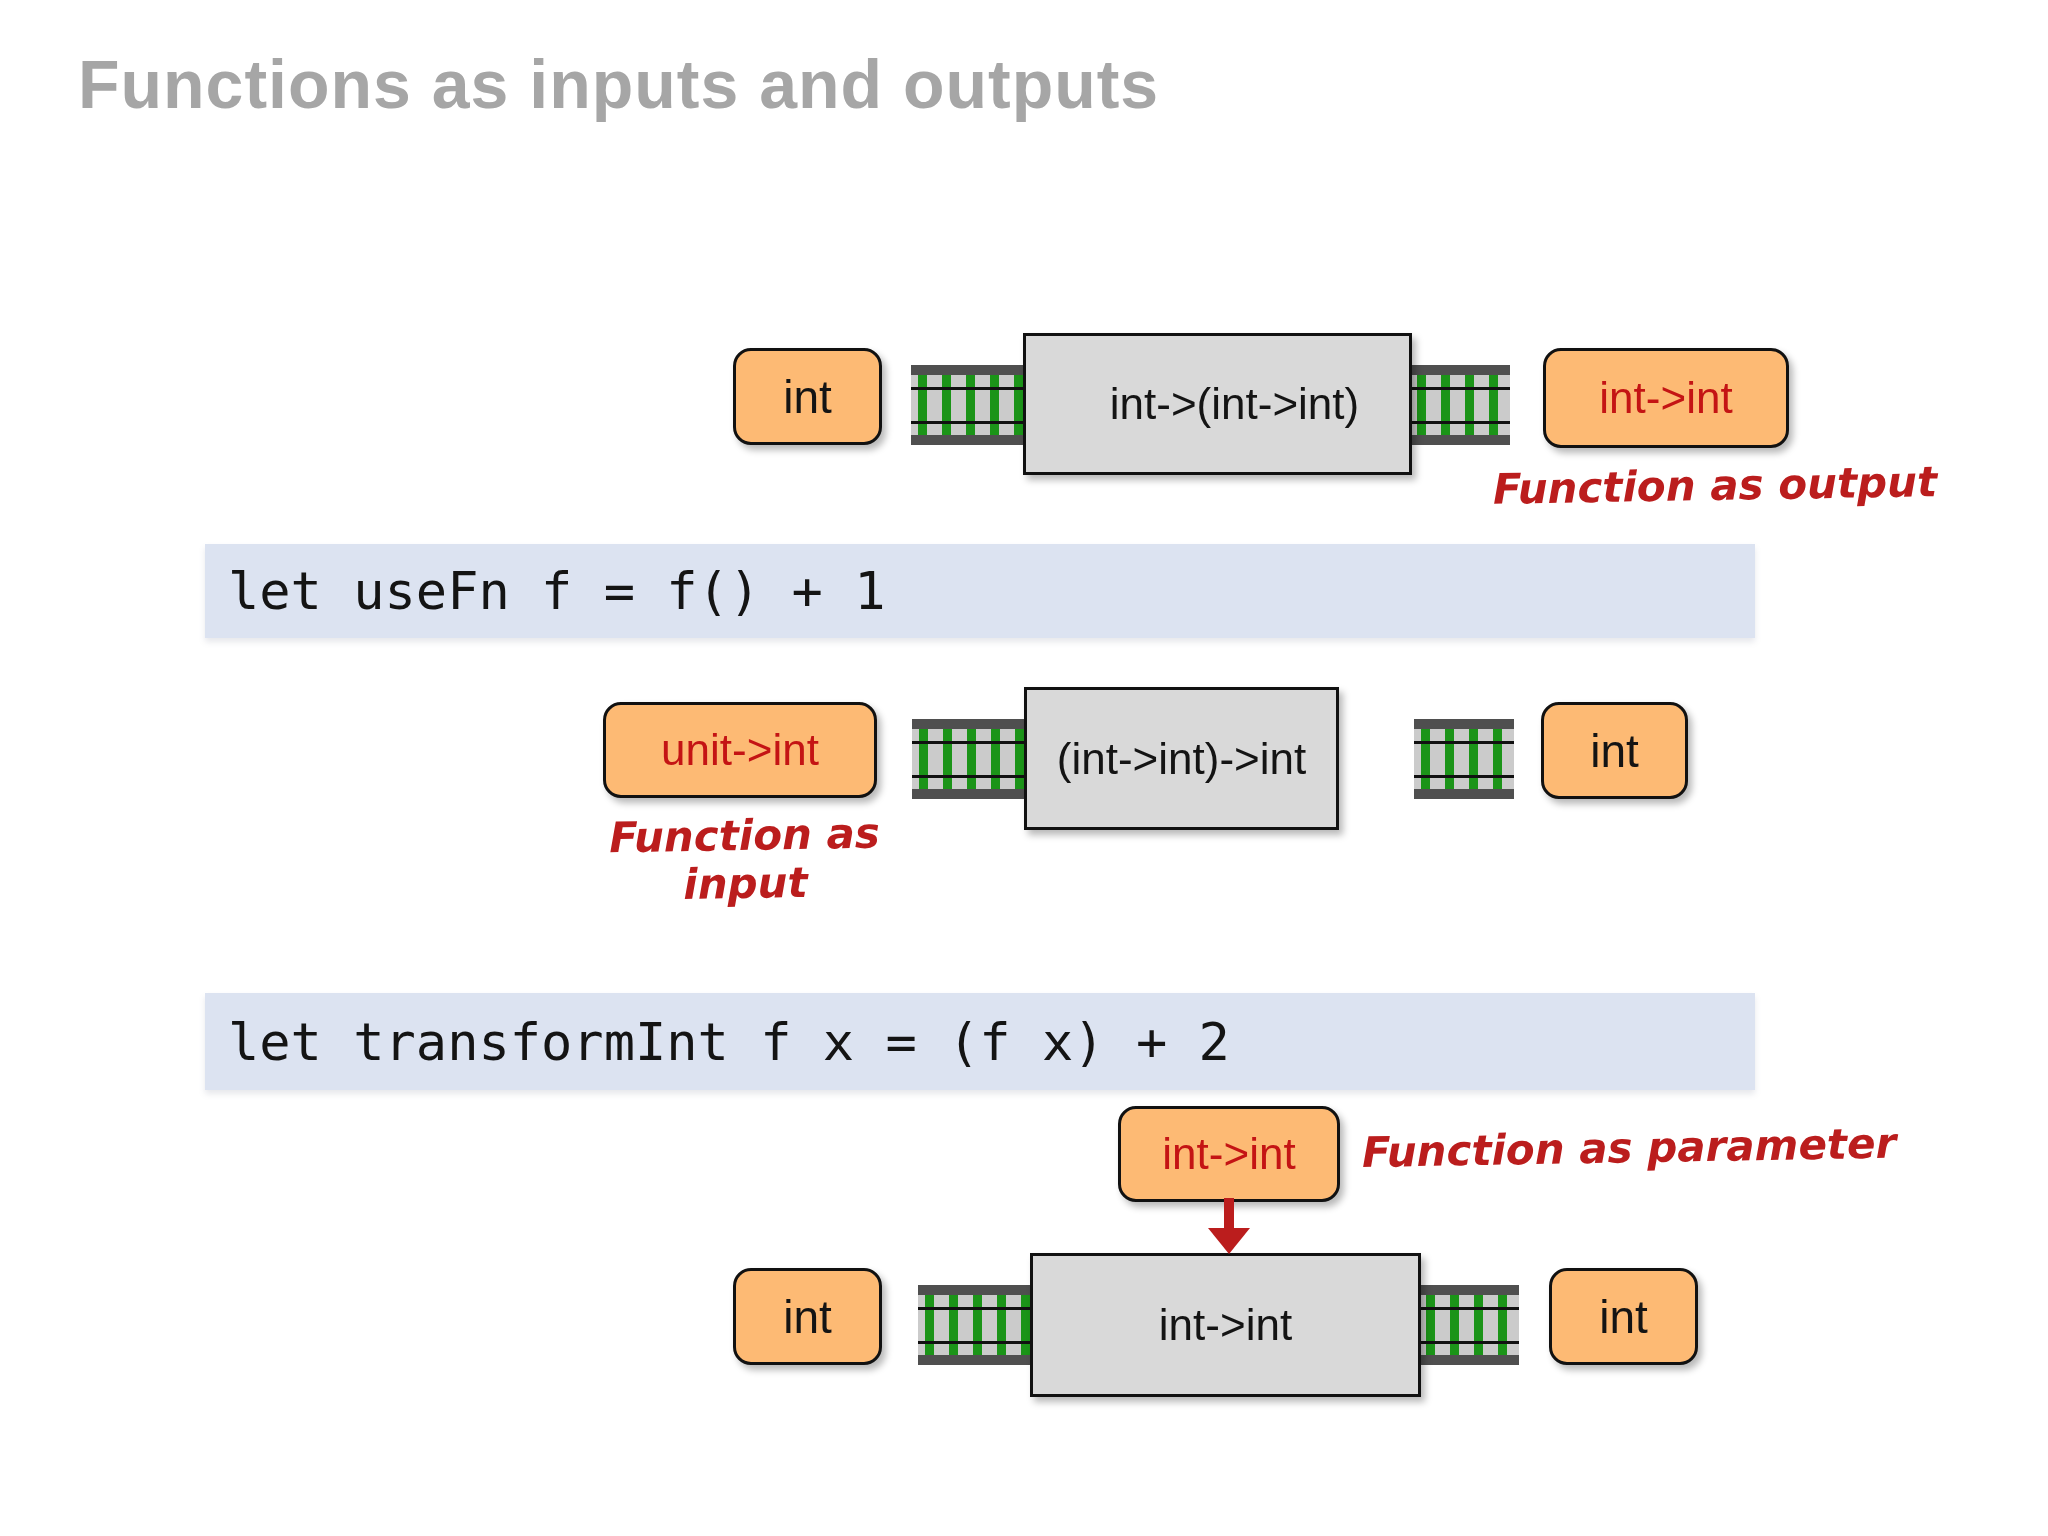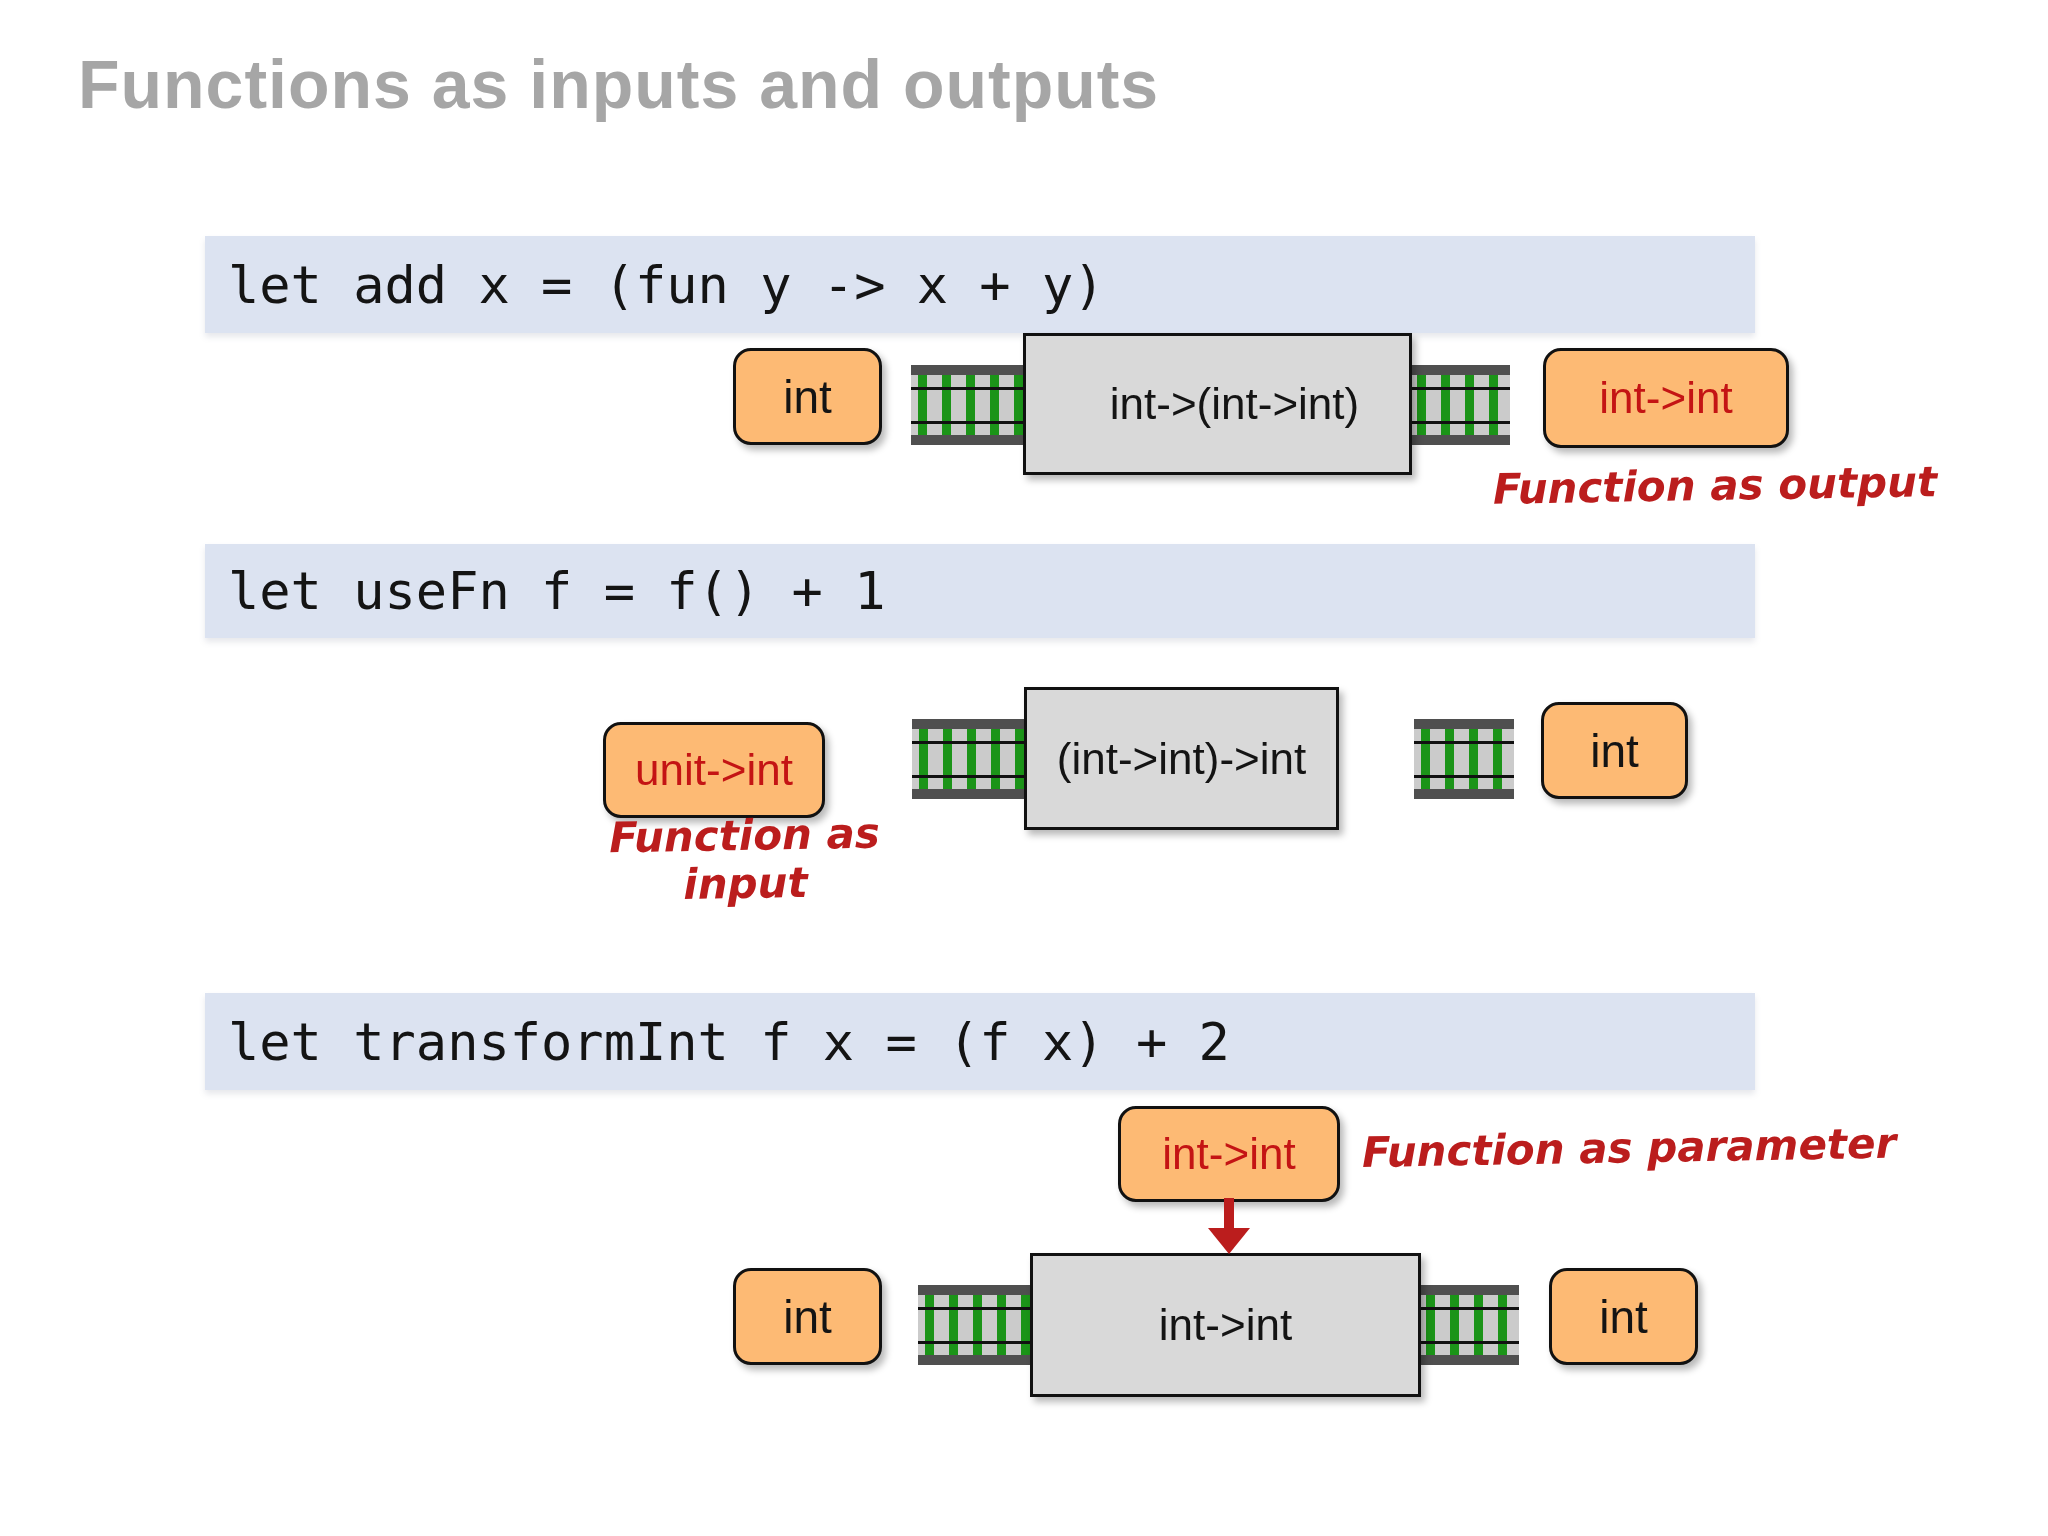--- a/index.html
+++ b/index.html
@@ -56,21 +56,21 @@
   .fn{color:var(--accent-red,#c41414);font-size:44px;}
   .machine{
     position:absolute;z-index:2;display:flex;align-items:center;justify-content:center;
     background:var(--machine-fill,#d9d9d9);border:3px solid var(--box-border,#111);
     font-size:44px;color:#141414;box-shadow:4px 5px 7px rgba(0,0,0,.28);
     box-sizing:border-box;
   }
   .s1-in{left:733px;top:348px;width:149px;height:97px;}
   .m1{left:1023px;top:333px;width:389px;height:142px;padding-left:34px;}
   .s1-out{left:1543px;top:348px;width:246px;height:100px;}
-  .s2-in{left:603px;top:702px;width:222px;height:96px;margin-top:20px;}
+  .s2-in{left:603px;top:702px;width:274px;height:96px;}
   .m2{left:1024px;top:687px;width:315px;height:143px;}
   .s2-out{left:1541px;top:702px;width:147px;height:97px;}
   .s3-param{left:1118px;top:1106px;width:222px;height:96px;}
   .m3{left:1030px;top:1253px;width:391px;height:144px;}
   .s3-in{left:733px;top:1268px;width:149px;height:97px;}
   .s3-out{left:1549px;top:1268px;width:149px;height:97px;}
   
   .caption{
     position:absolute;z-index:3;
     font-family:"DejaVu Sans",sans-serif;font-style:italic;font-weight:700;
@@ -91,23 +91,20 @@
     border-top:26px solid var(--annotation-red,#bb1d1d);
   }
 </style>
 </head>
 <body>
 
 <div class="stage">
 
   <h1 class="title">Functions as inputs and outputs</h1>
 
-  <div class="codebar b1">
-    <span class="code">let add x = (fun y -&gt; x + y)</span>
-  </div>
   <div class="typebox s1-in">
     <span>int</span>
   </div>
   <div class="track t1l"></div>
   <div class="machine m1">
     <span>int-&gt;(int-&gt;int)</span>
   </div>
   <div class="track t1r"></div>
   <div class="typebox fn s1-out">
     <span>int-&gt;int</span>

